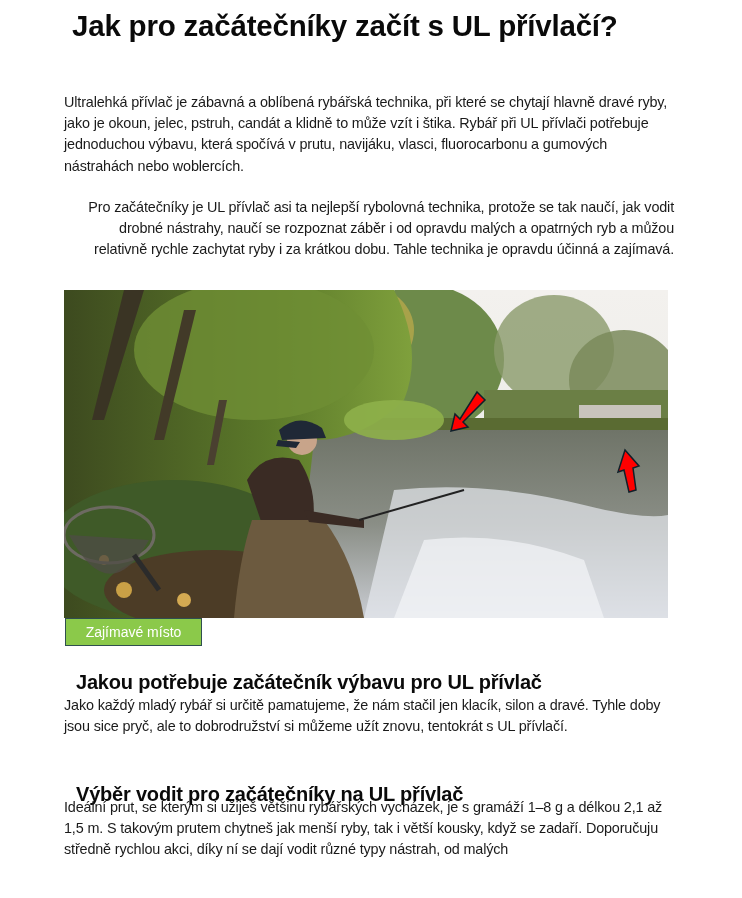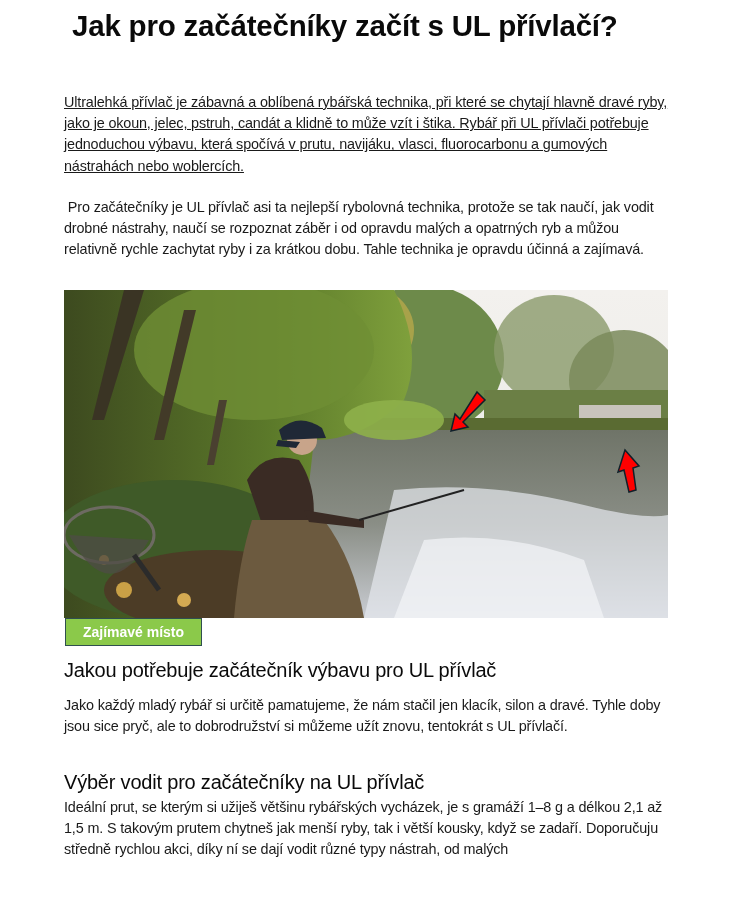--- a/index.html
+++ b/index.html
@@ -3,41 +3,41 @@
 <meta charset="utf-8">
 <style>
   html, body { margin: 0; padding: 0; background: #ffffff; }
   body { width: 742px; height: 898px; position: relative; overflow: hidden;
          font-family: "Liberation Sans", "DejaVu Sans", sans-serif; color: #111; }
   .page { position: absolute; left: 64px; top: 0; width: 606px; }
   h1 { position: absolute; left: 8px; top: 9px; margin: 0; font-size: 29.5px; font-weight: bold;
        letter-spacing: -0.2px; white-space: nowrap; color: #0a0a0a; }
   p.body { position: absolute; left: 0; margin: 0; font-size: 14.4px; line-height: 21.2px;
            width: 610px; color: #1a1a1a; letter-spacing: -0.15px; }
-  .p1 { top: 92px; text-decoration: underline; }
+  .p1 { top: 92px; }
   .p2 { top: 197px; }
   .photo { position: absolute; left: 0; top: 290px; width: 604px; height: 328px; overflow: hidden; }
   .photo svg { display: block; }
   .badge { position: absolute; left: 1px; top: 618px; width: 135px; height: 26px;
            background: #8bc94a; border: 1.5px solid #2f4f4f; box-sizing: content-box;
-           color: #ffffff; font-weight: bold; font-size: 14px; line-height: 26px; text-align: center; }
-  h2 { position: absolute; left: 0; margin: 0; font-size: 20px; font-weight: normal; white-space: nowrap; color: #0a0a0a; letter-spacing: -0.2px; }
+           color: #ffffff; font-weight: normal; font-size: 14px; line-height: 26px; text-align: center; }
+  h2 { position: absolute; left: 0; margin: 12px; font-size: 20px; font-weight: bold; white-space: nowrap; color: #0a0a0a; letter-spacing: -0.2px; }
   .h2a { top: 659px; }
   .p3 { top: 695px; }
   .h2b { top: 771px; }
   .p4 { top: 797px; }
 </style>
 </head>
 <body>
 
 <div class="page">
   <h1>Jak pro začátečníky začít s UL přívlačí?</h1>
 
   <p class="body p1">Ultralehká přívlač je zábavná a oblíbená rybářská technika, při které se chytají hlavně dravé ryby, jako je okoun, jelec, pstruh, candát a klidně to může vzít i štika. Rybář při UL přívlači potřebuje jednoduchou výbavu, která spočívá v prutu, navijáku, vlasci, fluorocarbonu a gumových nástrahách nebo woblercích.</p>
-  <p class="body p2" style="white-space: pre-wrap;"> Pro začátečníky je UL přívlač asi ta nejlepší rybolovná technika, protože se tak naučí, jak vodit drobné nástrahy, naučí se rozpoznat záběr i od opravdu malých a opatrných ryb a můžou relativně rychle zachytat ryby i za krátkou dobu. Tahle technika je opravdu účinná a zajímavá.</p>
+  <p class="body p2" style="white-space: pre-wrap; text-align: right;"> Pro začátečníky je UL přívlač asi ta nejlepší rybolovná technika, protože se tak naučí, jak vodit drobné nástrahy, naučí se rozpoznat záběr i od opravdu malých a opatrných ryb a můžou relativně rychle zachytat ryby i za krátkou dobu. Tahle technika je opravdu účinná a zajímavá.</p>
 
   <div class="photo" title="Rybář klečí na břehu řeky s přívlačovým prutem, vedle něj podběrák; červené šipky ukazují zajímavá místa na vodě">
     <svg width="604" height="328" viewBox="0 0 604 328" xmlns="http://www.w3.org/2000/svg">
       <defs>
         <linearGradient id="sky" x1="0" y1="0" x2="0" y2="1">
           <stop offset="0" stop-color="#f3f1ee"></stop>
           <stop offset="1" stop-color="#e6e8e4"></stop>
         </linearGradient>
         <linearGradient id="water" x1="0" y1="0" x2="0" y2="1">
           <stop offset="0" stop-color="#6f7468"></stop>

